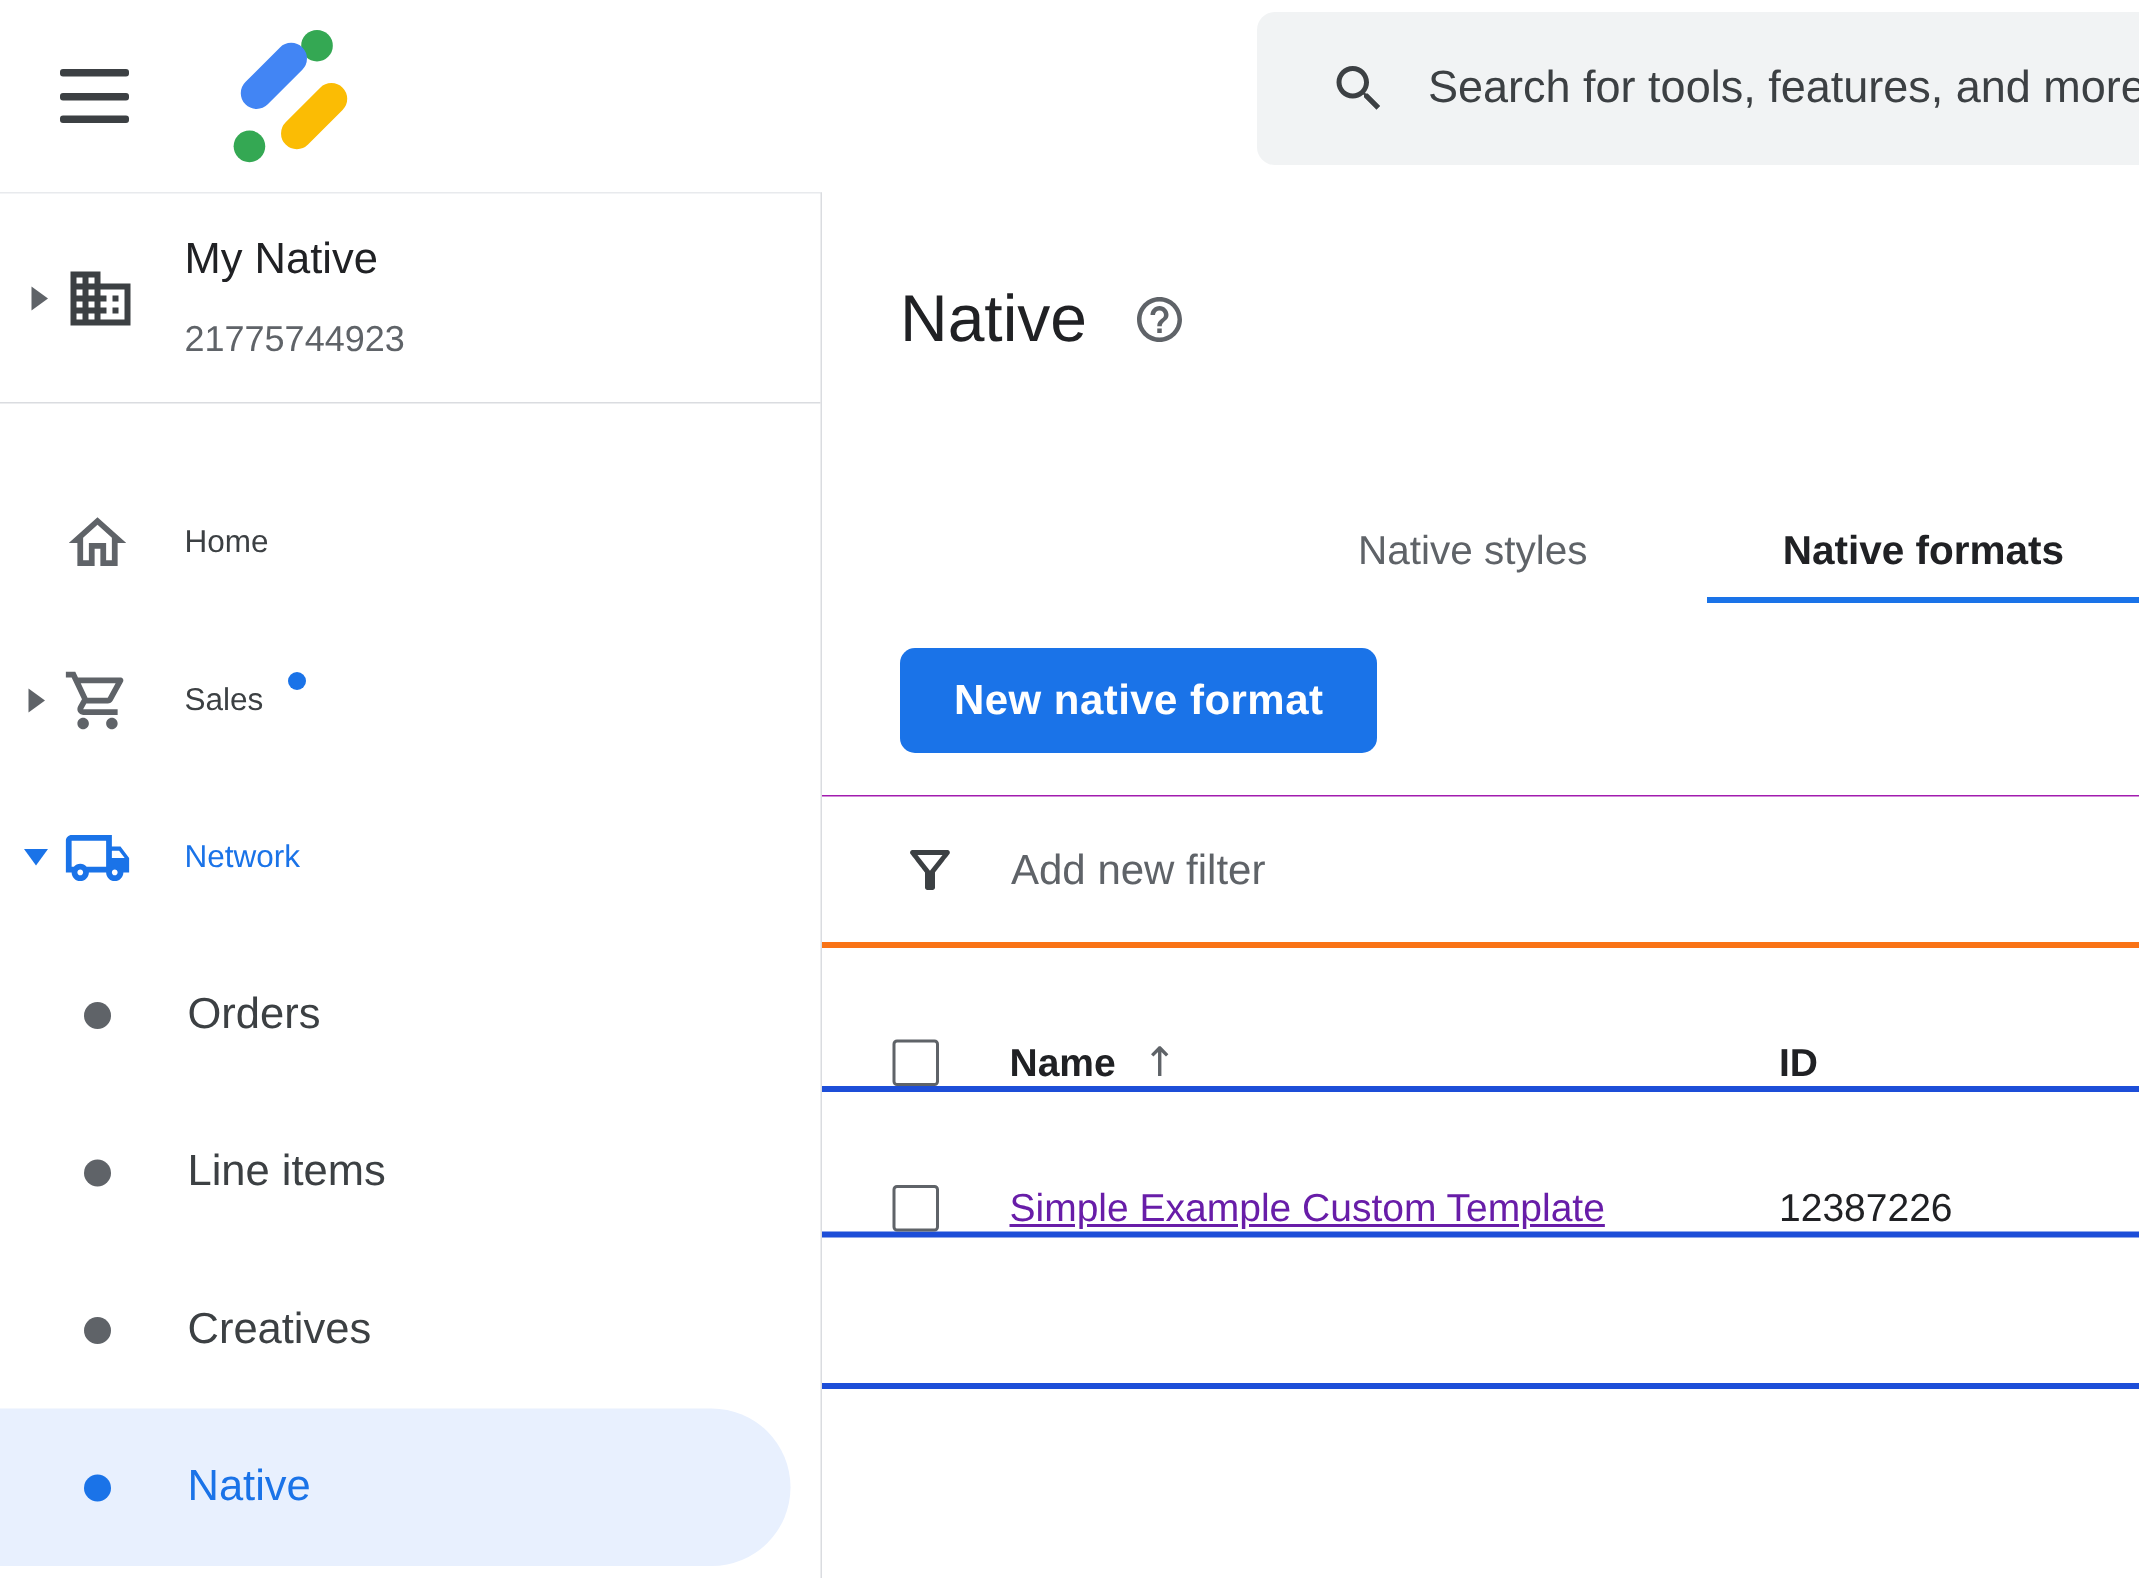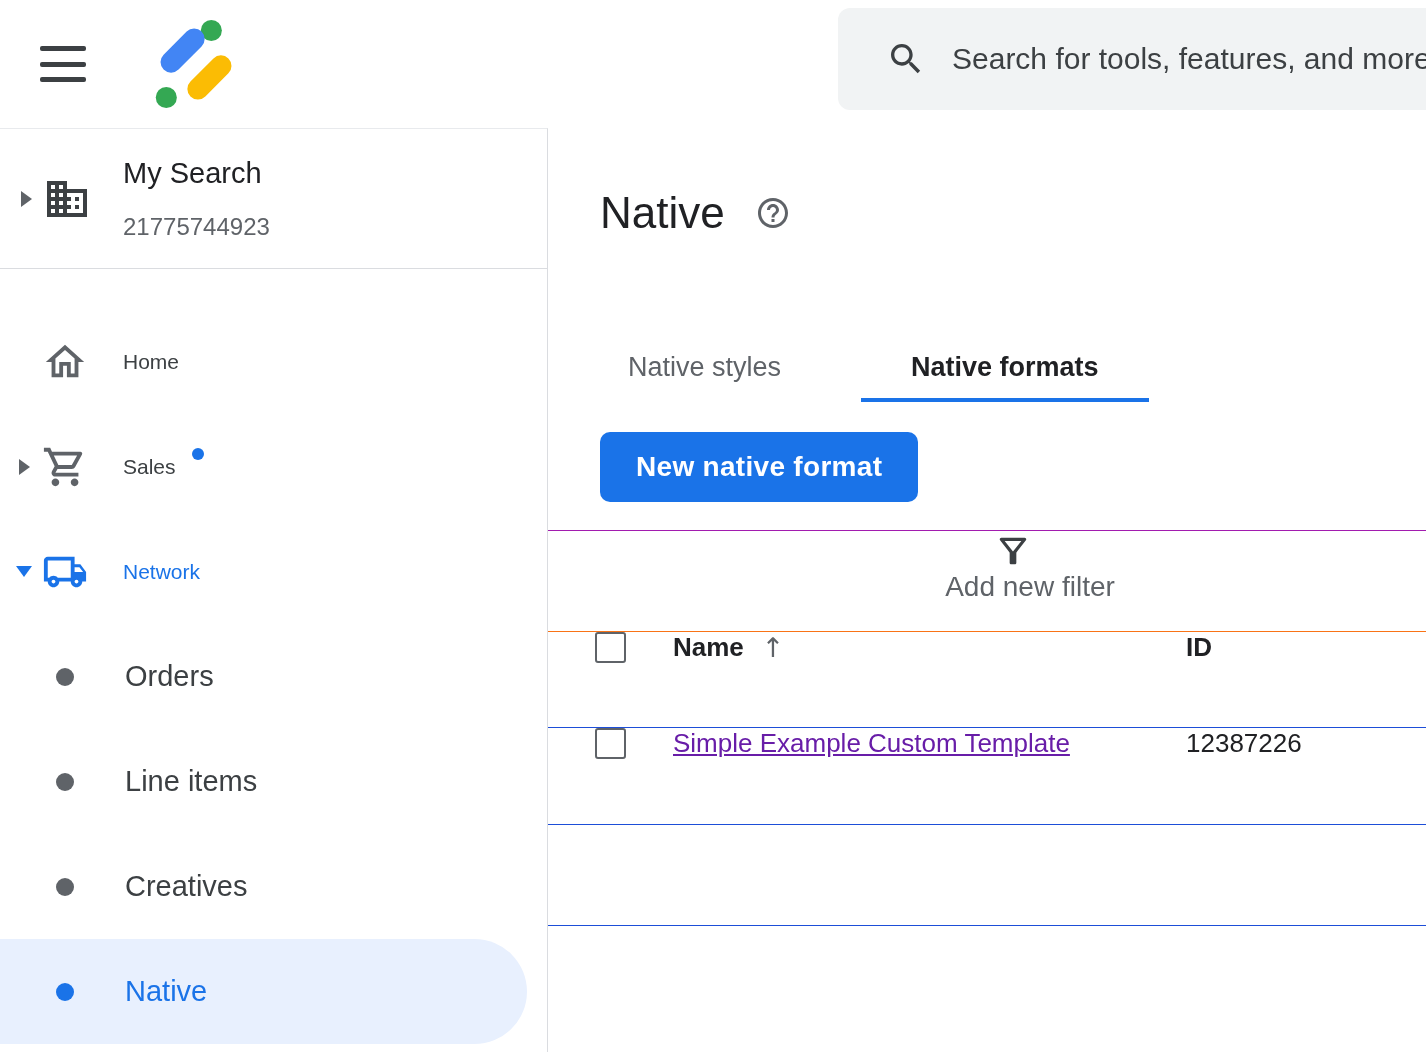--- a/index.html
+++ b/index.html
@@ -66,39 +66,39 @@
   .sub-item.selected { background: #e8f0fe; width: 527px; border-radius: 0 56px 56px 0; }
   .sub-item.selected .bullet { background: #1a73e8; }
   .sub-item.selected .label { color: #1a73e8; }
 
   
   .main { position: absolute; left: 548px; top: 128px; right: 0; bottom: 0; background: #fff; }
   .page-header { padding: 58px 0 0 52px; height: 112px; display: flex; align-items: center; }
   .page-title { font-size: 44px; font-weight: 400; color: #202124; }
   .help-icon { margin-left: 30px; width: 36px; height: 36px; display: flex; align-items: center; cursor: pointer; }
 
-  .tabs { margin-top: 96px; height: 66px; display: flex; align-items: stretch; padding-left: 30px; }
+  .tabs { margin-top: 96px; height: 66px; display: flex; align-items: stretch; padding-left: 30px; justify-content: flex-end; }
   .tab {
     padding: 0 50px; display: flex; align-items: center; font-size: 27px; font-weight: 500;
     color: #5f6368; cursor: pointer; border-bottom: 4px solid transparent;
   }
   .tab.active { color: #202124; font-weight: 600; border-bottom: 4px solid #1a73e8; margin-left: 30px; }
 
   .button-section { padding: 30px 0 28px 52px; border-bottom: 1px solid #a21caf; }
   .primary-btn {
     height: 70px; padding: 0 36px; background: #1a73e8; color: #fff; border: none;
     border-radius: 10px; font-family: "Liberation Sans", sans-serif;
     font-size: 28px; font-weight: 600; letter-spacing: 0.3px; cursor: pointer;
   }
 
-  .filter-row { height: 101px; display: flex; align-items: center; padding-left: 52px; border-bottom: 1px solid #f97316; cursor: pointer; flex-direction: column; }
+  .filter-row { height: 101px; display: flex; align-items: center; padding-left: 52px; border-bottom: 4px solid #f97316; cursor: pointer; }
   .funnel-icon { width: 40px; height: 40px; display: flex; align-items: center; }
   .filter-text { margin-left: 34px; font-size: 28px; color: #5f6368; }
 
-  .row { display: flex; align-items: flex-start; border-bottom: 1px solid #1d4ed8; }
+  .row { display: flex; align-items: flex-end; border-bottom: 4px solid #1d4ed8; }
   .thead { height: 96px; }
   .data-row { height: 97px; }
   .empty-row { height: 101px; }
   .cb-cell { width: 125px; padding-left: 47px; flex: none; display: flex; align-items: center; }
   .checkbox { width: 31px; height: 31px; border: 2px solid #5f6368; border-radius: 3px; background: #fff; cursor: pointer; }
   .name-cell { width: 505px; flex: none; display: flex; align-items: center; }
   .id-cell { margin-left: 8px; font-size: 26px; color: #202124; }
   .col-header { font-size: 26px; font-weight: 700; color: #202124; cursor: pointer; }
   .sort-arrow { margin-left: 18px; font-size: 27px; color: #5f6368; font-family: "DejaVu Sans", sans-serif; cursor: pointer; }
   .row-link { font-size: 26px; color: #681da8; text-decoration: underline; line-height: 1.2; cursor: pointer; }
@@ -134,21 +134,21 @@
   <div class="network">
     <span class="arrow-slot">
         <span class="tri-right"></span>
       </span>
     <span class="nav-icon">
       <svg viewBox="0 0 24 24" width="48" height="48" fill="#3c4043">
           <path d="M12 7V3H2v18h20V7H12zM6 19H4v-2h2v2zm0-4H4v-2h2v2zm0-4H4V9h2v2zm0-4H4V5h2v2zm4 12H8v-2h2v2zm0-4H8v-2h2v2zm0-4H8V9h2v2zm0-4H8V5h2v2zm10 12h-8v-2h2v-2h-2v-2h2v-2h-2V9h8v10zm-2-8h-2v2h2v-2zm0 4h-2v2h2v-2z"></path>
         </svg>
     </span>
     <div class="network-text">
-      <div class="network-name">My Search</div>
+      <div class="network-name">My Native</div>
       <div class="network-id">21775744923</div>
     </div>
   </div>
 
   <nav>
     <div class="nav-item">
       <span class="arrow-slot"></span>
       <span class="nav-icon">
         <svg viewBox="0 0 24 24" width="46" height="46" fill="#5f6368">
             <path d="M12 5.69l5 4.5V18h-2v-6H9v6H7v-7.81l5-4.5M12 3L2 12h3v8h6v-6h2v6h6v-8h3L12 3z"></path>

